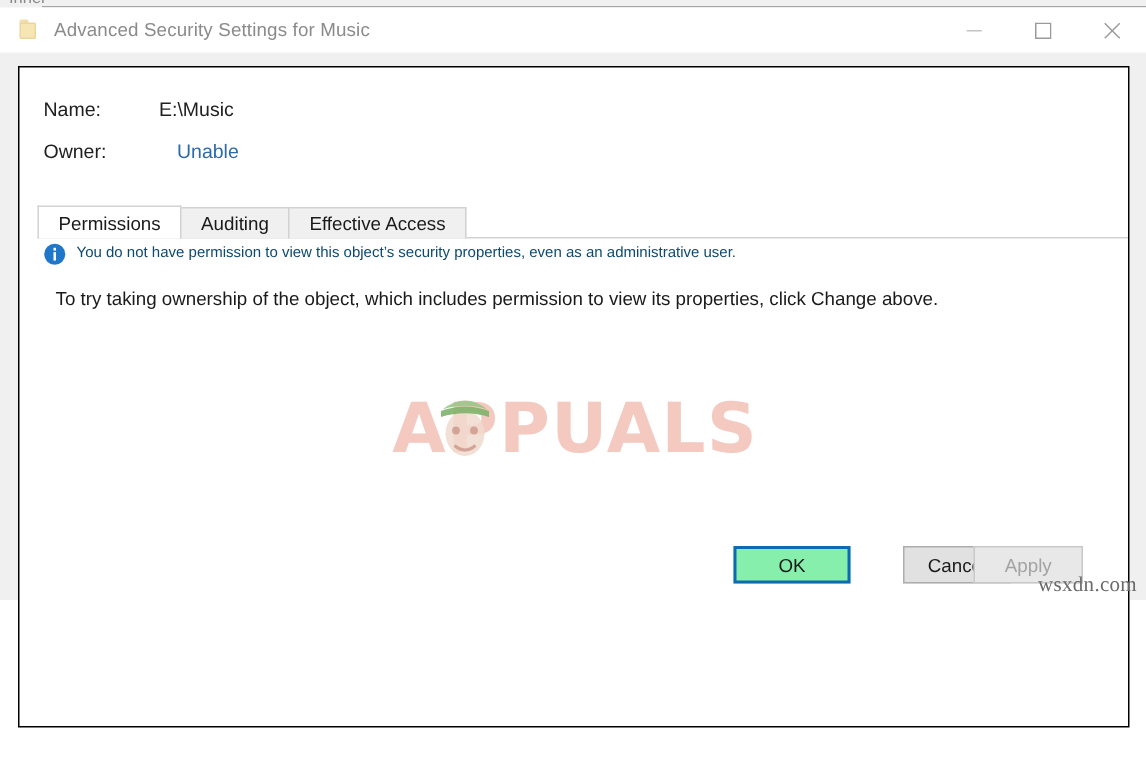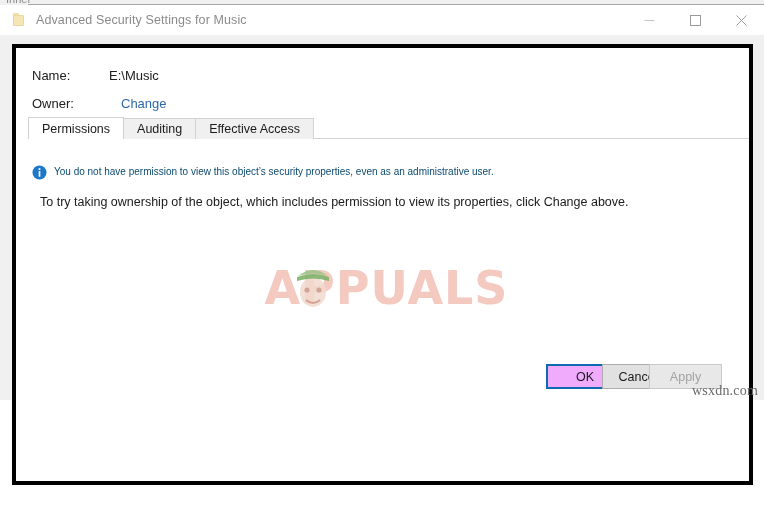--- a/index.html
+++ b/index.html
@@ -102,21 +102,21 @@
   .win-btn svg { display: block; }
 
   
   .panel {
     position: absolute;
     left: 12px;
     top: 39px;
     width: 741px;
     height: 441px;
     background: #ffffff;
-    border: 4px solid #000000;
+    border: 1px solid #000000;
     box-sizing: border-box;
     overflow: hidden;
   }
 
   
   .info-rows {
     position: absolute;
     left: 16px;
     top: 20px;
     width: 700px;
@@ -141,21 +141,21 @@
     color: #2f6aa8;
     margin-left: 12px;
     text-decoration: none;
     cursor: pointer;
   }
 
   
   .tabstrip {
     position: absolute;
     left: 12px;
-    top: 69px;
+    top: 92px;
     width: 729px;
     height: 22px;
   }
   .tabs {
     display: flex;
     align-items: flex-end;
     height: 22px;
     position: relative;
     z-index: 2;
   }
@@ -266,24 +266,24 @@
     color: #1a1a1a;
     background: #e1e1e1;
     border: 1px solid #adadad;
     box-sizing: border-box;
     display: flex;
     align-items: center;
     justify-content: center;
     cursor: default;
   }
   .btn-ok {
-    left: 546px;
+    left: 489px;
     width: 78px;
     border: 2px solid #0f6ab4;
-    background: #f0abfc;
+    background: #86efac;
   }
   .btn-cancel {
     left: 602px;
     width: 72px;
   }
   .btn-apply {
     left: 649px;
     width: 73px;
     color: #a3a3a3;
     background: #e8e8e8;
@@ -340,21 +340,21 @@
 
   <div class="panel">
 
     <div class="info-rows">
       <div class="info-row">
         <span class="info-label">Name:</span>
         <span class="info-value">E:\Music</span>
       </div>
       <div class="info-row">
         <span class="info-label">Owner:</span>
-        <a class="link">Change</a>
+        <a class="link">Unable</a>
       </div>
     </div>
 
     <div class="tabstrip">
       <div class="tab-underline"></div>
       <div class="tabs">
         <div class="tab selected">Permissions</div>
         <div class="tab">Auditing</div>
         <div class="tab">Effective Access</div>
       </div>

